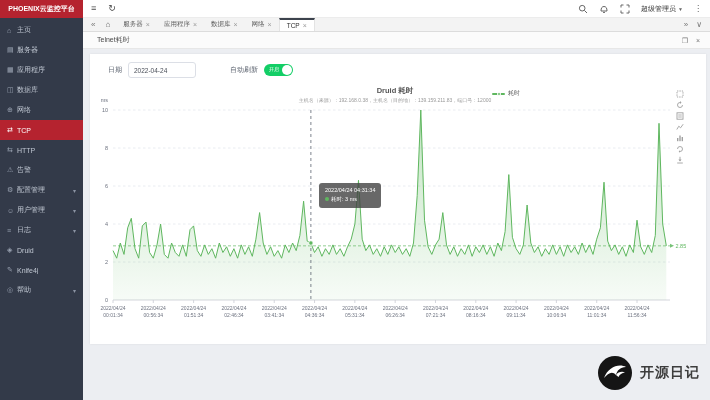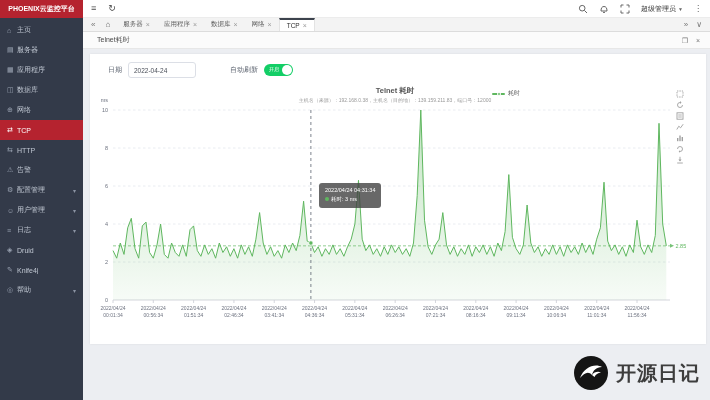--- a/index.html
+++ b/index.html
@@ -64,21 +64,21 @@
   .lg-marker .lg-dot{position:absolute;left:4.5px;top:0.5px;width:4px;height:4px;border-radius:50%;border:1px solid #fff;}
   .lg-label{font-size:6px;color:#555;}
   .toolbox{position:absolute;left:586px;top:5px;display:flex;flex-direction:column;gap:3px;}
   .toolbox svg{display:block;cursor:pointer;}
   .tooltip{position:absolute;left:229px;top:98px;background:rgba(66,66,66,.8);border-radius:3px;
            padding:3px 6px;color:#fff;font-size:5.5px;line-height:1.7;white-space:nowrap;pointer-events:none;z-index:3;}
   .tt-dot{display:inline-block;width:4px;height:4px;border-radius:50%;margin-right:2px;}
 
   
   .watermark{position:absolute;right:10px;bottom:9px;display:flex;align-items:center;gap:7px;}
-  .wm-text{font-size:20px;font-weight:bold;color:#3d3d3d;letter-spacing:1px;}
+  .wm-text{font-size:14px;font-weight:bold;color:#3d3d3d;letter-spacing:1px;}
 </style>
 </head>
 <body>
 
 <div class="screen">
 
   <aside class="sidebar">
     <div class="logo">PHOENIX云监控平台</div>
     <nav class="side-menu">
         <div class="s-item">
@@ -225,21 +225,21 @@
           <input class="date-input" readonly="" value="2022-04-24" style="">
           <span class="gap"></span>
           <span class="f-label">自动刷新</span>
           <span class="switch" style="background: rgb(19, 206, 102);">
             <span class="sw-txt">开启</span>
             <span class="sw-knob"></span>
           </span>
         </div>
 
         <div class="chart-wrap">
-          <div class="c-title">Telnet 耗时</div>
+          <div class="c-title">Druid 耗时</div>
           <div class="c-subtitle">主机名（来源）：192.168.0.38，主机名（目的地）：139.159.211.83，端口号：12000</div>
 
           <div class="c-legend">
             <span class="lg-marker">
               <span class="lg-line" style="background: rgb(95, 183, 95);"></span>
               <span class="lg-dot" style="background: rgb(95, 183, 95);"></span>
             </span>
             <span class="lg-label">耗时</span>
           </div>
 

